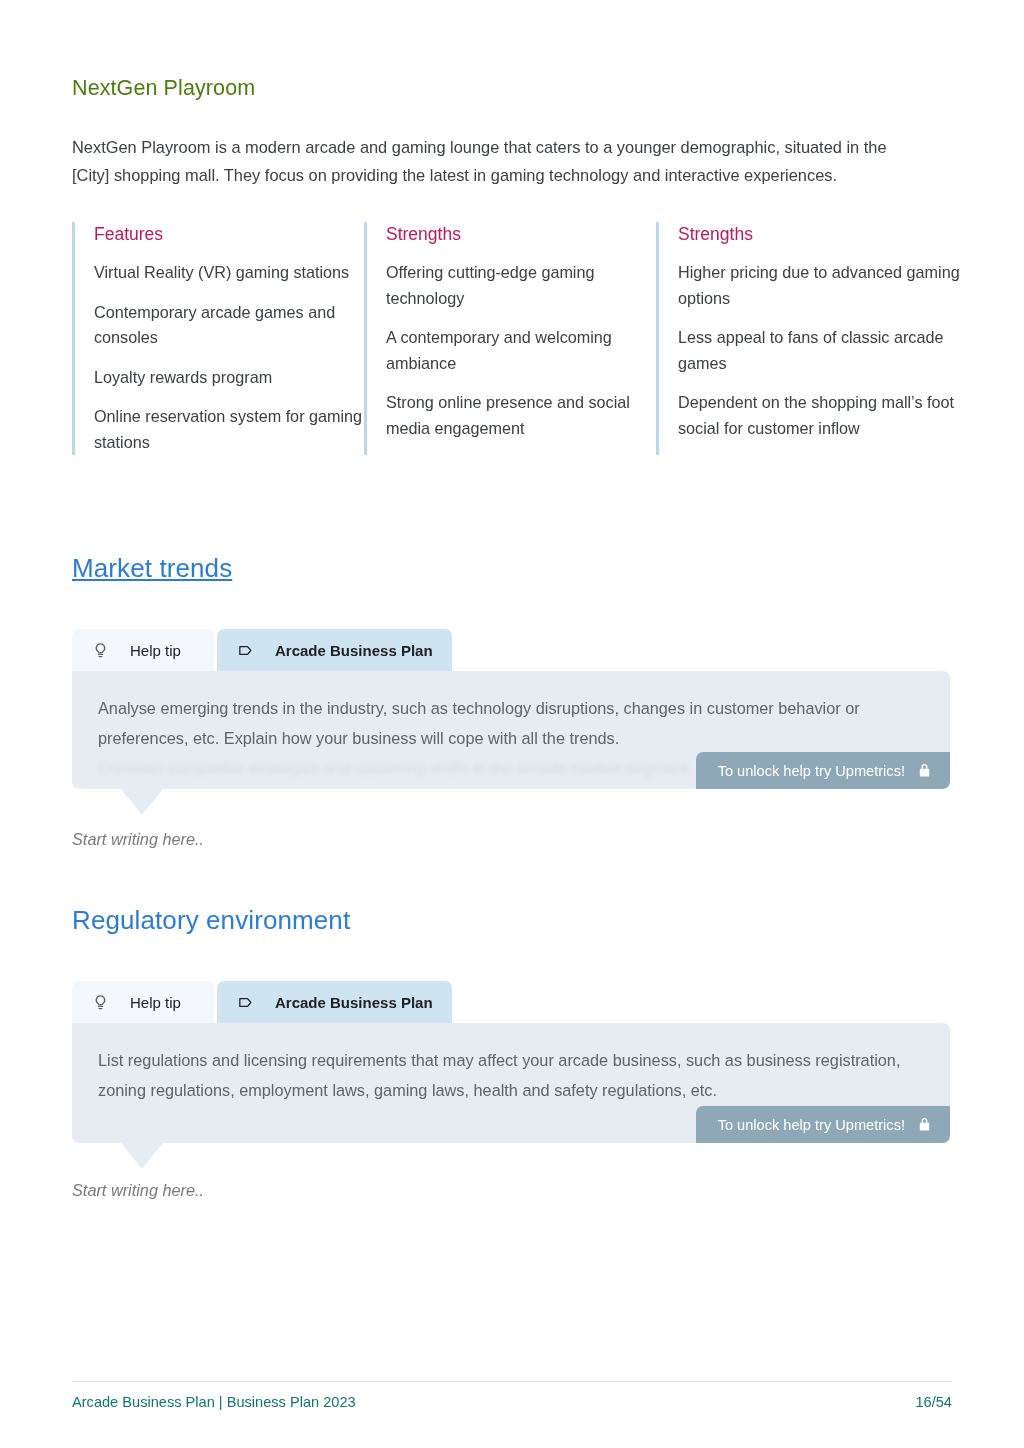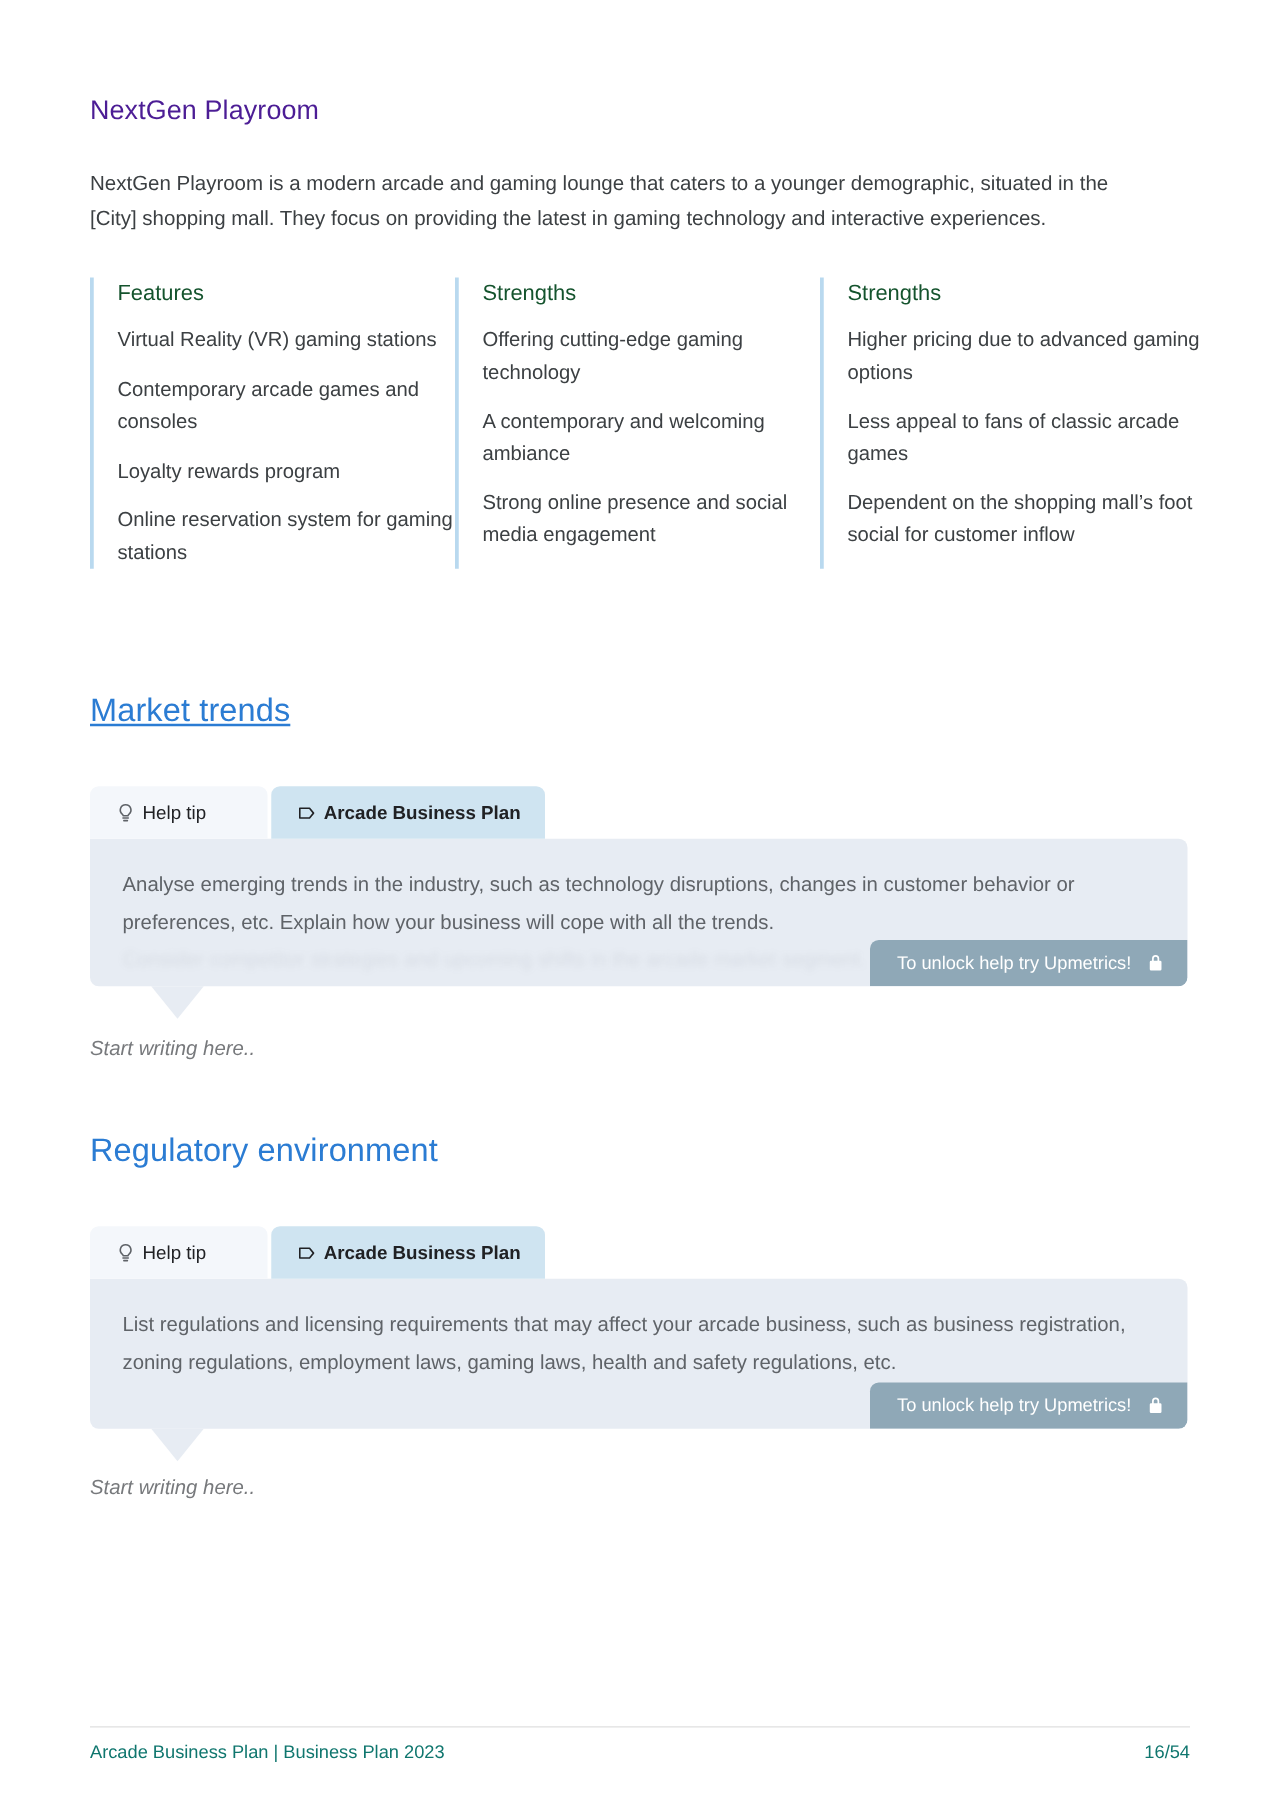--- a/index.html
+++ b/index.html
@@ -22,21 +22,21 @@
     width: 1024px;
     height: 1448px;
   }
 
   
   .h-sub {
     position: absolute;
     left: 72px;
     font-size: 21.5px;
     font-weight: 400;
-    color: #4c1d95;
+    color: #4d7c0f;
     letter-spacing: 0.1px;
     white-space: nowrap;
   }
   .h-main {
     position: absolute;
     left: 72px;
     font-size: 26px;
     font-weight: 400;
     color: #2b7cd3;
     letter-spacing: 0.1px;
@@ -66,21 +66,21 @@
   .col {
     border-left: 3px solid #b9d9ef;
     padding-left: 19px;
     box-sizing: border-box;
   }
   .col-1 { width: 292px; }
   .col-2 { width: 292px; }
   .col-3 { width: 306px; }
   .col-title {
     font-size: 17.5px;
-    color: #14532d;
+    color: #be185d;
     margin: 0 0 14px 0;
     line-height: 24px;
   }
   .col-item {
     font-size: 16.2px;
     line-height: 25.5px;
     color: #3c4043;
     margin-bottom: 14px;
   }
   .col-item:last-child { margin-bottom: 0; }
@@ -96,21 +96,21 @@
     align-items: flex-end;
     position: relative;
     z-index: 2;
     height: 42px;
   }
   .tab {
     height: 42px;
     box-sizing: border-box;
     display: flex;
     align-items: center;
-    gap: 5px;
+    gap: 21px;
     padding: 0 19px 0 20px;
     border-radius: 7px 7px 0 0;
     font-size: 15px;
     color: #202124;
     font-weight: 500;
   }
   .tab-helptip {
     background: #f4f7fb;
     min-width: 142px;
   }

